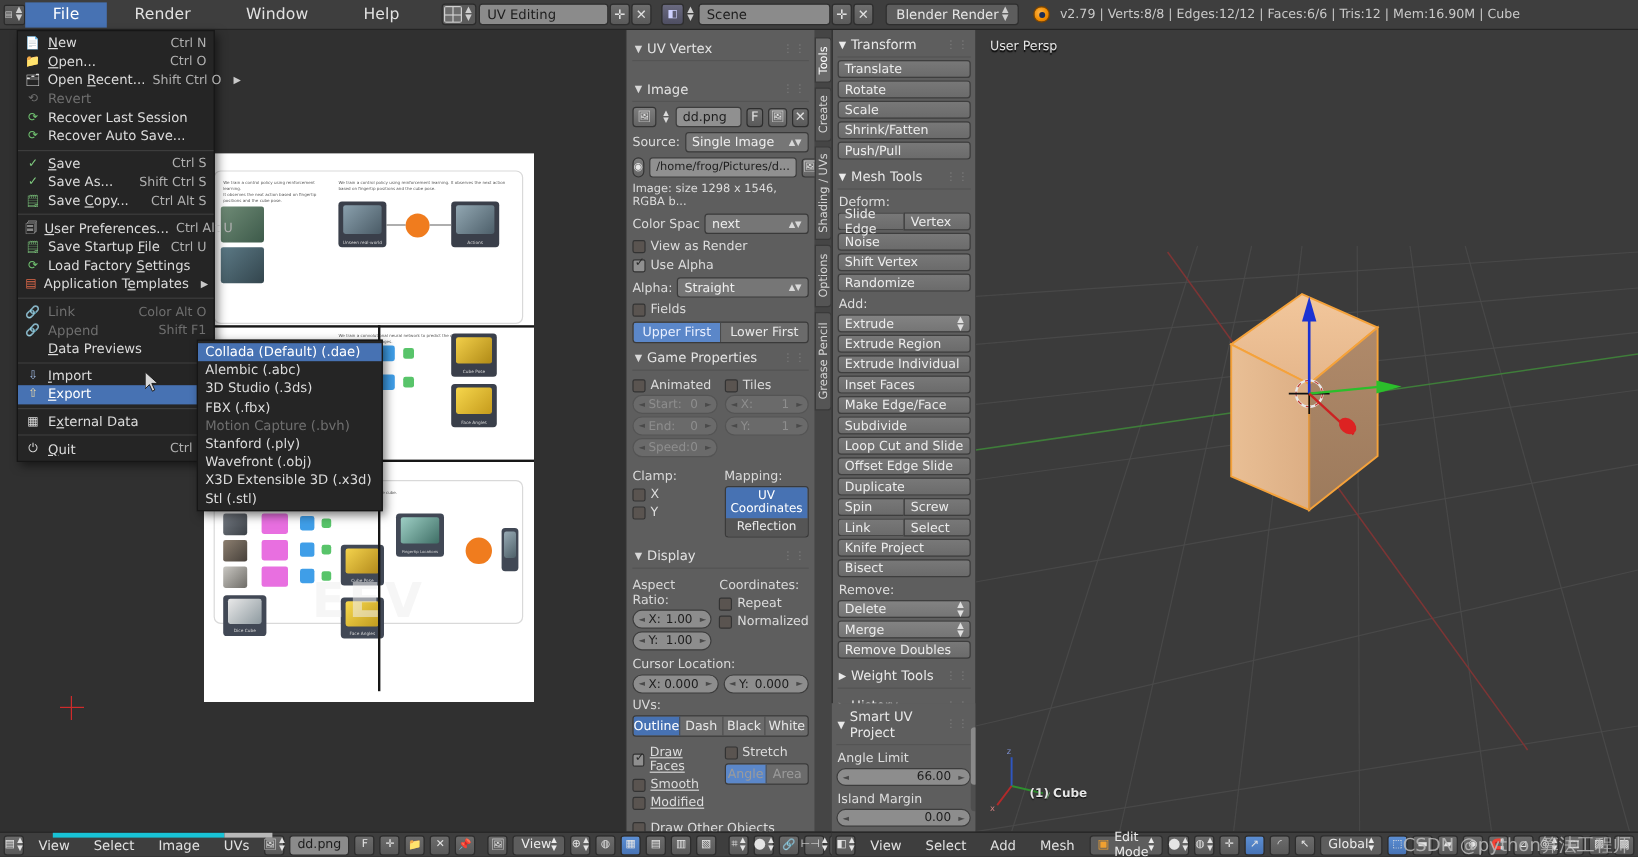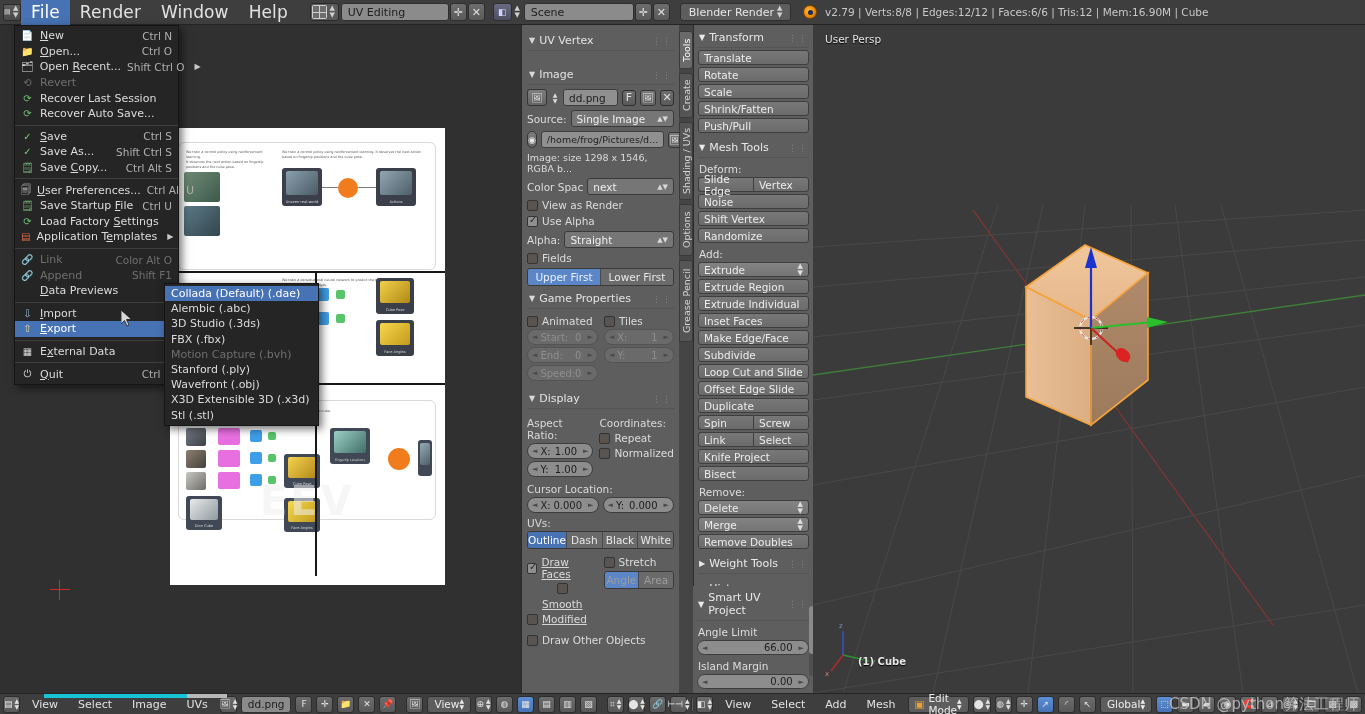--- a/index.html
+++ b/index.html
@@ -21,21 +21,21 @@
     display: flex; align-items: center; gap: 0;
   }
   .tb-icon-btn {
     width: 18px; height: 17px; margin-left: 3px;
     background: linear-gradient(#5c5c5c,#4a4a4a);
     border: 1px solid #2a2a2a; border-radius: 2px;
     display: flex; align-items: center; justify-content: center;
     font-size: 8px; color: #ccc;
   }
   .menu-root {
-    padding: 3px 10px; font-size: 17px; color: #e2e2e2; cursor: default;
+    padding: 3px 23px; font-size: 13px; color: #e2e2e2; cursor: default;
     letter-spacing: .1px;
   }
   .menu-root.active { background: #4772b3; color: #fff; }
   .editor-type-sw {
     display: flex; align-items: center; margin-left: 14px;
     height: 18px; border-radius: 3px; background: #5a5a5a;
     border: 1px solid #2b2b2b; padding: 0 1px;
   }
   .sw-grid { width: 15px; height: 14px; background: #cfcfcf; border-radius:2px; display:grid;
      grid-template-columns: 1fr 1fr; grid-template-rows: 1fr 1fr; gap:1px; padding:1px;}
@@ -529,20 +529,40 @@
           <div class="numfield dis">
             <span class="ar">◄</span>
             <span style="margin-left:3px;">Y:</span>
             <span class="nv">1</span>
             <span class="ar">►</span>
           </div>
         </div>
       </div>
     </div>
 
+    <div style="display:flex;gap:6px;margin-top:4px;">
+      <div style="flex:1;">
+        <div class="sublabel">Clamp:</div>
+        <div class="prow" style="margin:3px 0;">
+          <span class="chk"></span>
+          <span class="lbl">X</span>
+        </div>
+        <div class="prow" style="margin:3px 0;">
+          <span class="chk"></span>
+          <span class="lbl">Y</span>
+        </div>
+      </div>
+      <div style="flex:1;">
+        <div class="sublabel">Mapping:</div>
+        <div style="border:1px solid #3a3a3a;border-radius:3px;overflow:hidden;">
+          <div style="background:#4772b3;color:#fff;text-align:center;padding:2px 0;font-size:10px;">UV Coordinates</div>
+          <div style="background:#555;color:#ececec;text-align:center;padding:2px 0;font-size:10px;">Reflection</div>
+        </div>
+      </div>
+    </div>
 
     <div class="panel-hdr" style="margin-top:6px;">
       <span class="tri">▼</span>
       <span>Display</span>
       <span class="grip">⋮⋮</span>
     </div>
 
     <div style="display:flex;gap:6px;margin-top:4px;">
       <div style="flex:1;">
         <div class="sublabel">Aspect Ratio:</div>
@@ -599,21 +619,21 @@
       <div>Black</div>
       <div>White</div>
     </div>
 
     <div style="display:flex;gap:6px;margin-top:4px;">
       <div style="flex:1;text-decoration:underline;">
         <div class="prow" style="margin:3px 0;">
           <span class="chk on"></span>
           <span class="lbl">Draw Faces</span>
         </div>
-        <div class="prow" style="margin:3px 0;flex-direction:column;">
+        <div class="prow" style="margin:3px 0;">
           <span class="chk"></span>
           <span class="lbl">Smooth</span>
         </div>
         <div class="prow" style="margin:3px 0;">
           <span class="chk"></span>
           <span class="lbl">Modified</span>
         </div>
       </div>
       <div style="flex:1;">
         <div class="prow" style="margin:3px 0;">

